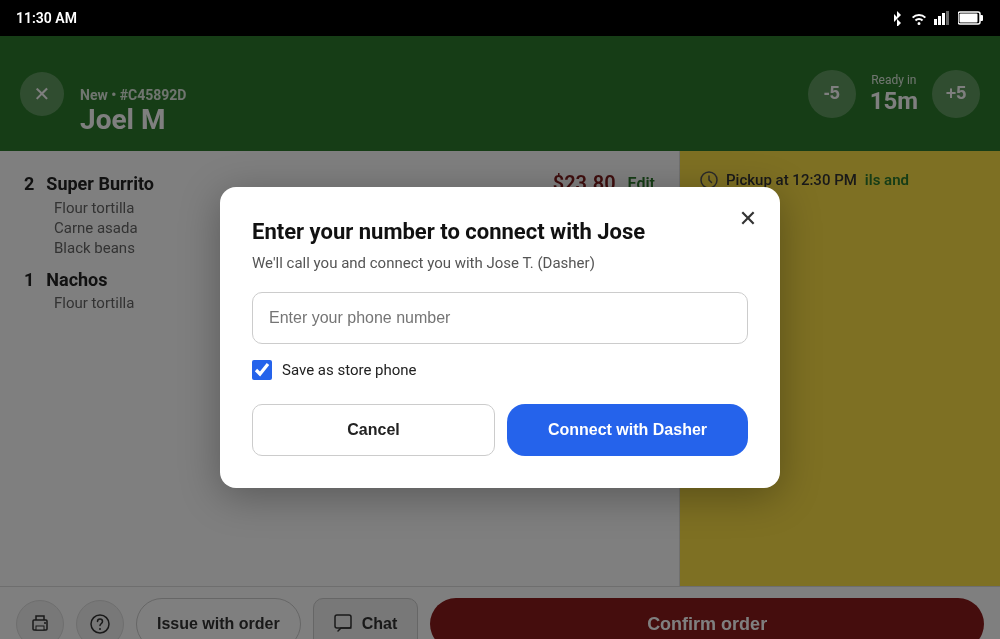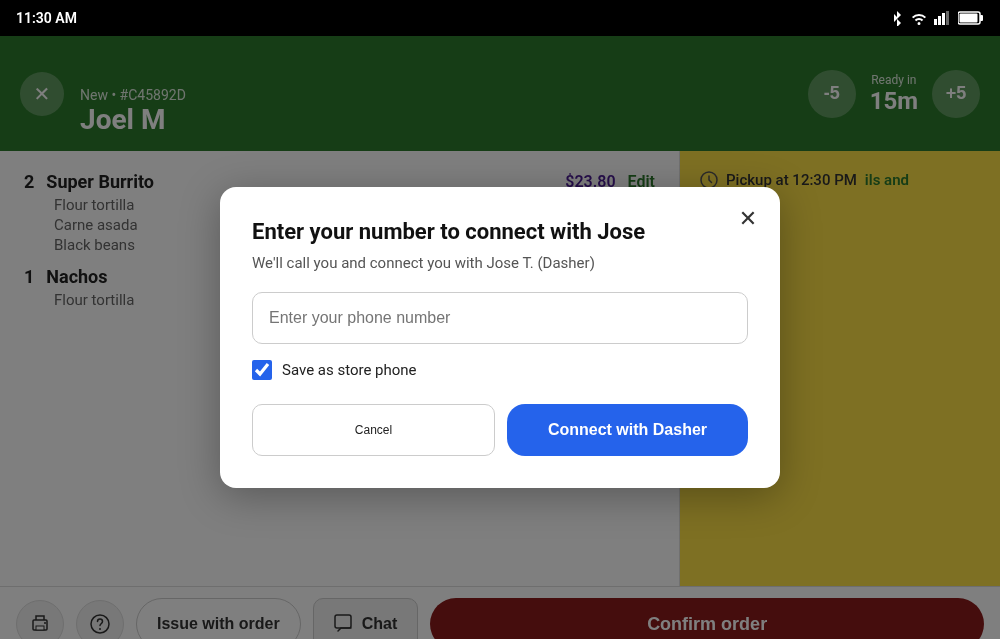--- a/index.html
+++ b/index.html
@@ -62,21 +62,21 @@
       justify-content: center;
       flex-shrink: 0;
     }
     .order-info {
       margin-left: 16px;
       flex: 1;
     }
     .order-number {
       color: rgba(255,255,255,0.85);
       font-size: 14px;
-      font-weight: 400;
+      font-weight: 700;
       margin-top: 36px;
     }
     .customer-name {
       color: #fff;
       font-size: 28px;
       font-weight: 700;
     }
     .header-right {
       display: flex;
       align-items: center;
@@ -138,23 +138,23 @@
       font-size: 18px;
       font-weight: 700;
       color: #222;
     }
     .item-price-edit {
       display: flex;
       align-items: center;
       gap: 12px;
     }
     .item-price {
-      font-size: 16px;
-      font-weight: 600;
-      color: #4c1d95;
+      font-size: 20px;
+      font-weight: 600;
+      color: #7f1d1d;
     }
     .edit-link {
       color: #2d7a2d;
       font-size: 16px;
       font-weight: 600;
       cursor: pointer;
       text-decoration: none;
     }
     .sub-item {
       color: #666;
@@ -320,22 +320,22 @@
     .modal-actions {
       display: flex;
       gap: 12px;
     }
     .cancel-btn {
       flex: 1;
       height: 52px;
       border-radius: 10px;
       background: #fff;
       border: 1.5px solid #ccc;
-      font-size: 12px;
-      font-weight: 400;
+      font-size: 16px;
+      font-weight: 700;
       color: #222;
       cursor: pointer;
     }
     .connect-btn {
       flex: 1;
       height: 52px;
       border-radius: 18px;
       background: #2563eb;
       border: none;
       color: #fff;

